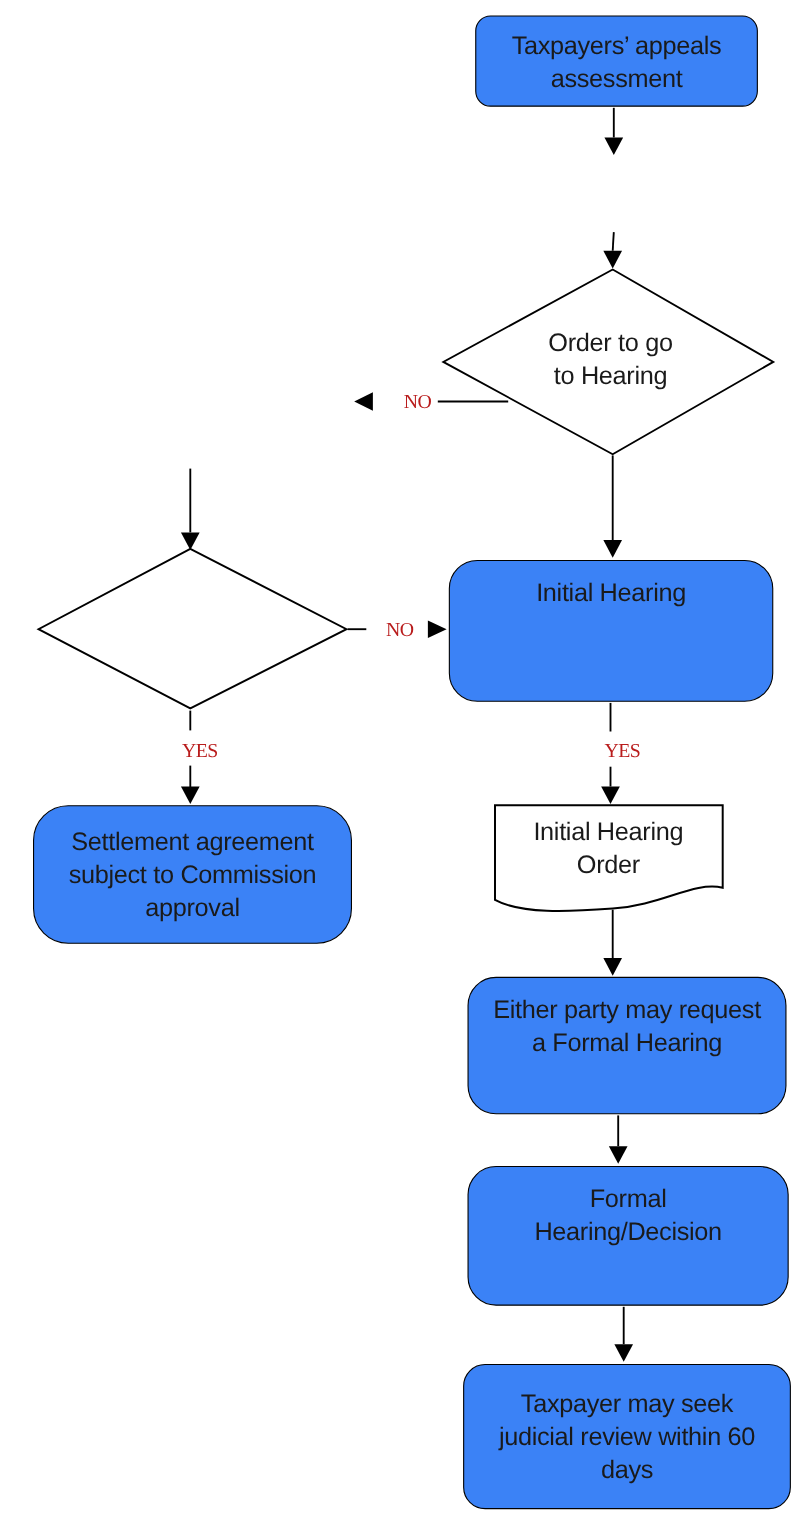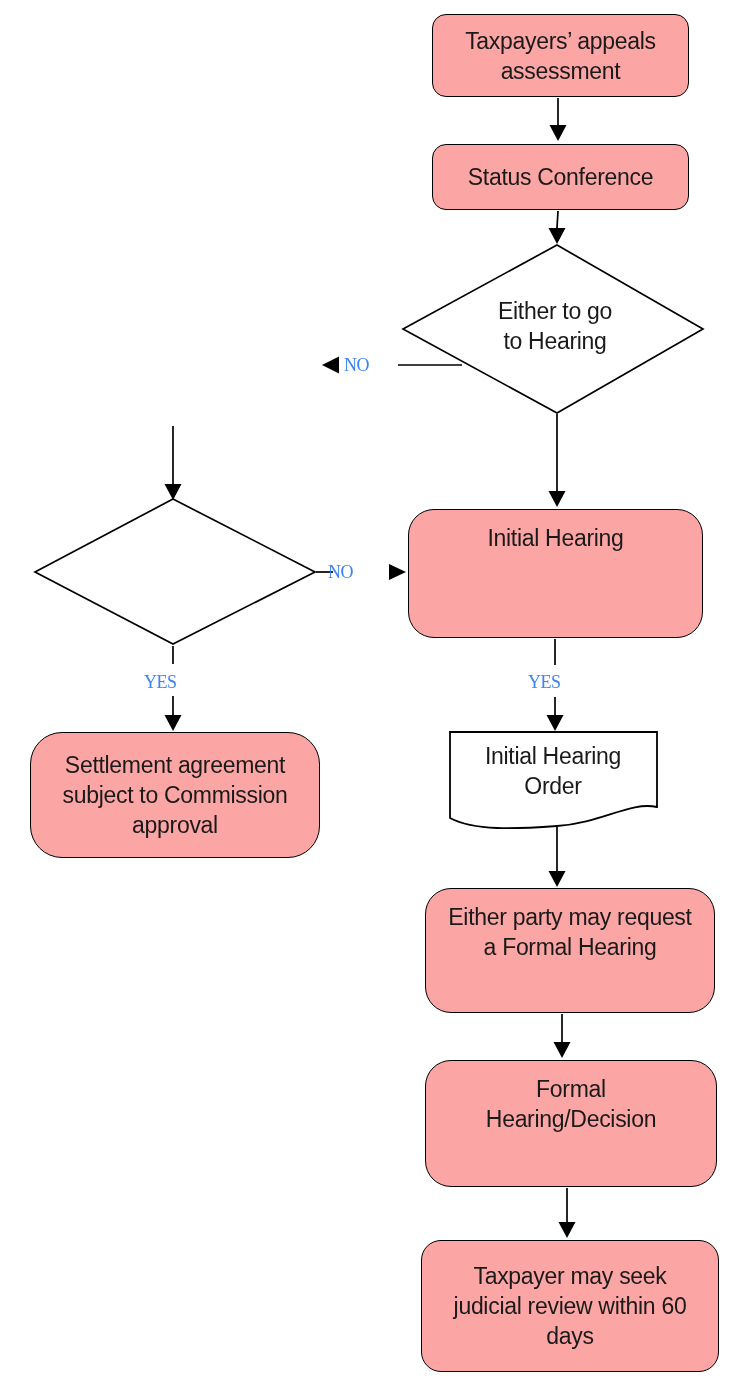--- a/index.html
+++ b/index.html
@@ -9,21 +9,21 @@
     height: 1393px;
     background: #ffffff;
     font-family: "Liberation Sans", sans-serif;
     color: #1a1a1a;
     overflow: hidden;
   }
   .layer { position: absolute; left: 0; top: 0; }
   .node {
     position: absolute;
     box-sizing: border-box;
-    background: #fca5a5;
+    background: #3b82f6;
     border: 1.8px solid #000000;
     display: flex;
     align-items: center;
     justify-content: center;
     text-align: center;
   }
   .node.top-align { align-items: flex-start; }
   .label {
     white-space: pre-line;
     font-size: 23px;
@@ -37,22 +37,22 @@
     font-size: 23px;
     line-height: 30px;
     letter-spacing: -0.3px;
   }
   .edge-label {
     position: absolute;
     font-family: "Liberation Serif", serif;
     font-size: 18px;
     line-height: 22px;
     letter-spacing: -0.5px;
-    text-align: left;
-    color: #3b82f6;
+    text-align: right;
+    color: #b91c1c;
   }
   svg { display: block; }
 </style>
 </head>
 <body>
 
 <div class="stage">
 
   <svg class="layer" width="737" height="1393" viewBox="0 0 737 1393">
 
@@ -90,23 +90,20 @@
       <polygon points="562,1058 553.5,1042 570.5,1042"></polygon>
       <polygon points="567,1238 558.5,1222 575.5,1222"></polygon>
     </g>
   </svg>
 
   <div class="node" style="left:432px; top:14px; width:257px; height:83px; border-radius:14px;">
     <div class="label">Taxpayers’ appeals
 assessment</div>
   </div>
 
-  <div class="node" style="left:432px; top:144px; width:257px; height:66px; border-radius:14px;">
-    <div class="label">Status Conference</div>
-  </div>
 
 
   <div class="node" style="left:30px; top:732px; width:290px; height:126px; border-radius:32px;">
     <div class="label">Settlement agreement
 subject to Commission
 approval</div>
   </div>
 
   <div class="node top-align" style="left:408px; top:509px; width:295px; height:129px; border-radius:26px; padding-top:13px;">
     <div class="label">Initial Hearing</div>
@@ -121,21 +118,21 @@
     <div class="label">Formal
 Hearing/Decision</div>
   </div>
 
   <div class="node" style="left:421px; top:1240px; width:298px; height:132px; border-radius:20px;">
     <div class="label">Taxpayer may seek
 judicial review within 60
 days</div>
   </div>
 
-  <div class="overlay-label" style="left:455px; top:296px; width:200px;">Either to go
+  <div class="overlay-label" style="left:455px; top:296px; width:200px;">Order to go
 to Hearing</div>
 
 
   <div class="overlay-label" style="left:457px; top:741px; width:192px;">Initial Hearing
 Order</div>
 
   <div class="edge-label" style="left:344px; top:354px; width:48px;">NO</div>
 
   <div class="edge-label" style="left:328px; top:561px; width:48px;">NO</div>
 

